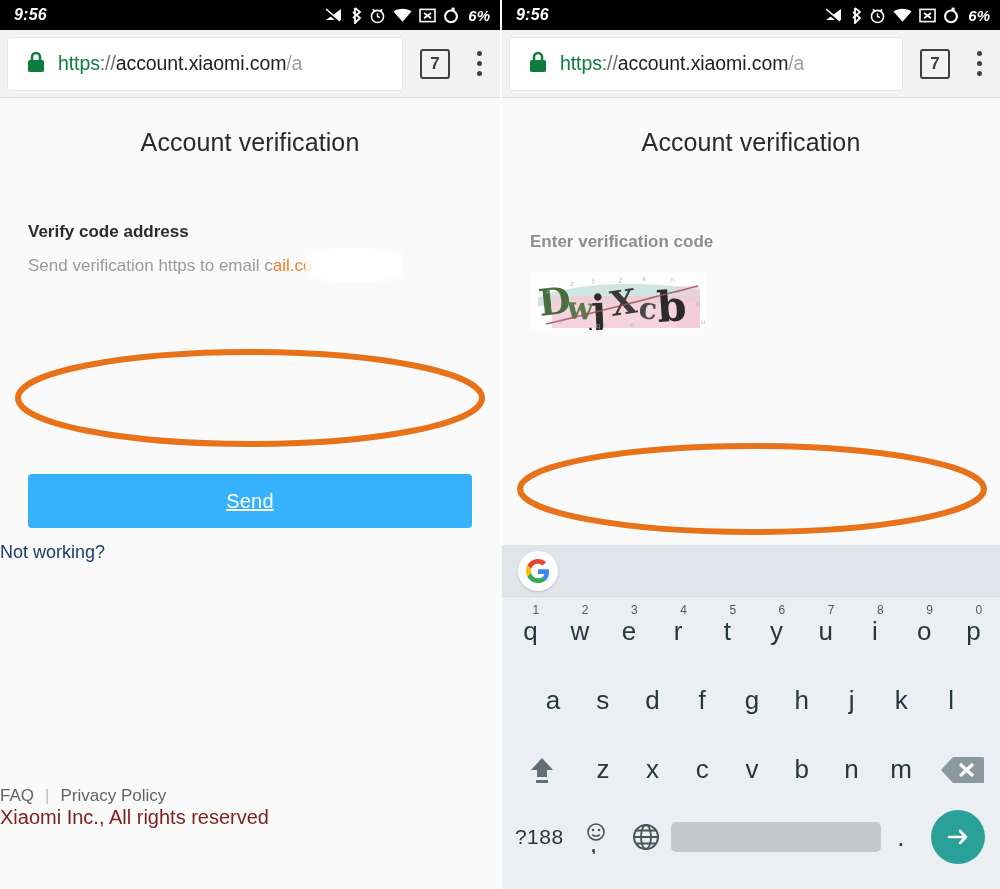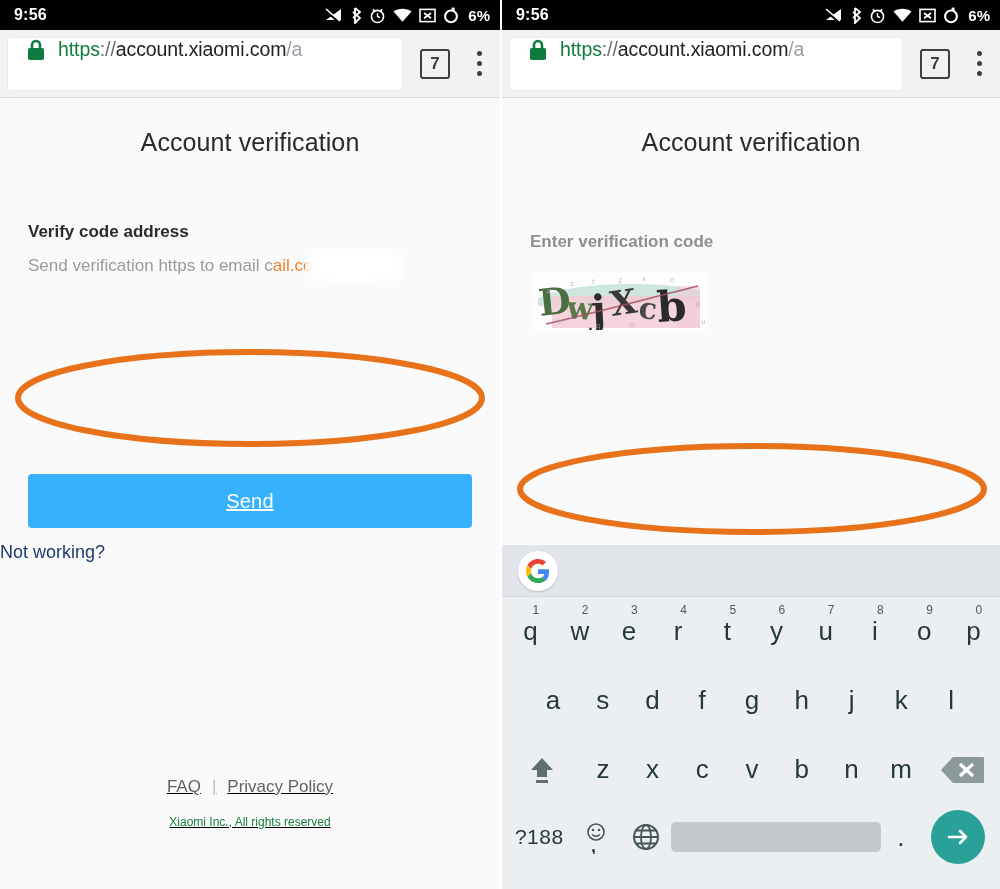--- a/index.html
+++ b/index.html
@@ -16,21 +16,21 @@
     background: #fafafa;
     overflow: hidden;
   }
   .panel.right { border-left: 2px solid #ffffff; }
 
   
   .statusbar {
     height: 30px; background: #000000;
     display: flex; align-items: center;
     padding: 0 10px 0 14px;
-    position: relative; z-index: 5;
+    position: relative; z-index: 5; font-style: italic;
   }
   .clock {
     color: #ffffff; font-size: 16px; font-weight: bold;
     letter-spacing: .2px;
   }
   .status-icons {
     margin-left: auto; display: flex; align-items: center; gap: 7px;
   }
   .status-icons svg { display: block; }
   .batt-pct {
@@ -40,21 +40,21 @@
   
   .chrome {
     height: 68px; background: #f2f2f2;
     display: flex; align-items: center;
     border-bottom: 1px solid #dcdcdc;
     position: relative; z-index: 4;
   }
   .omnibox {
     flex: 1; height: 52px; margin: 0 0 0 8px;
     background: #ffffff; border-radius: 2px;
-    display: flex; 
+    display: flex; align-items: center;
     padding: 0 10px 0 18px;
     overflow: hidden;
     box-shadow: 0 0 0 1px rgba(0,0,0,.04);
   }
   .lock-icon { flex: 0 0 auto; margin-right: 12px; }
   .url {
     font-size: 19.5px; white-space: nowrap; overflow: hidden;
     color: #202124; letter-spacing: -.1px;
   }
   .url .scheme { color: #0f7c3f; }
@@ -105,25 +105,25 @@
     display: flex; align-items: center; justify-content: center;
     letter-spacing: .2px;
   }
   .btn-send { top: 376px; text-decoration: underline; }
   .link-notworking {
     position: absolute; top: 444px; left: 0; width: 500px;
     text-align: left; font-size: 18px; color: #1a3b6e;
   }
 
   
-  .footer { position: absolute; bottom: 60px; left: 0; width: 500px; text-align: center; text-decoration: underline; }
+  .footer { position: absolute; bottom: 60px; left: 0; width: 500px; text-align: left; }
   .footer-links { font-size: 17px; color: #5f6368; }
   .footer-links a { color: #5f6368; text-decoration: none; }
   .footer-links .bar { color: #b9bcc0; margin: 0 11px; }
-  .footer-copy { margin-top: 18px; font-size: 12px; color: #15803d; }
+  .footer-copy { font-size: 20px; color: #7f1d1d; }
 
   
   .code-label {
     margin: 75px 0 0 28px; font-size: 17px; font-weight: bold; color: #8e8e8e;
   }
   .code-row {
     margin: 20px 0 0 28px; display: flex; align-items: flex-start; gap: 25px;
   }
   .code-input {
     width: 270px; height: 55px;

